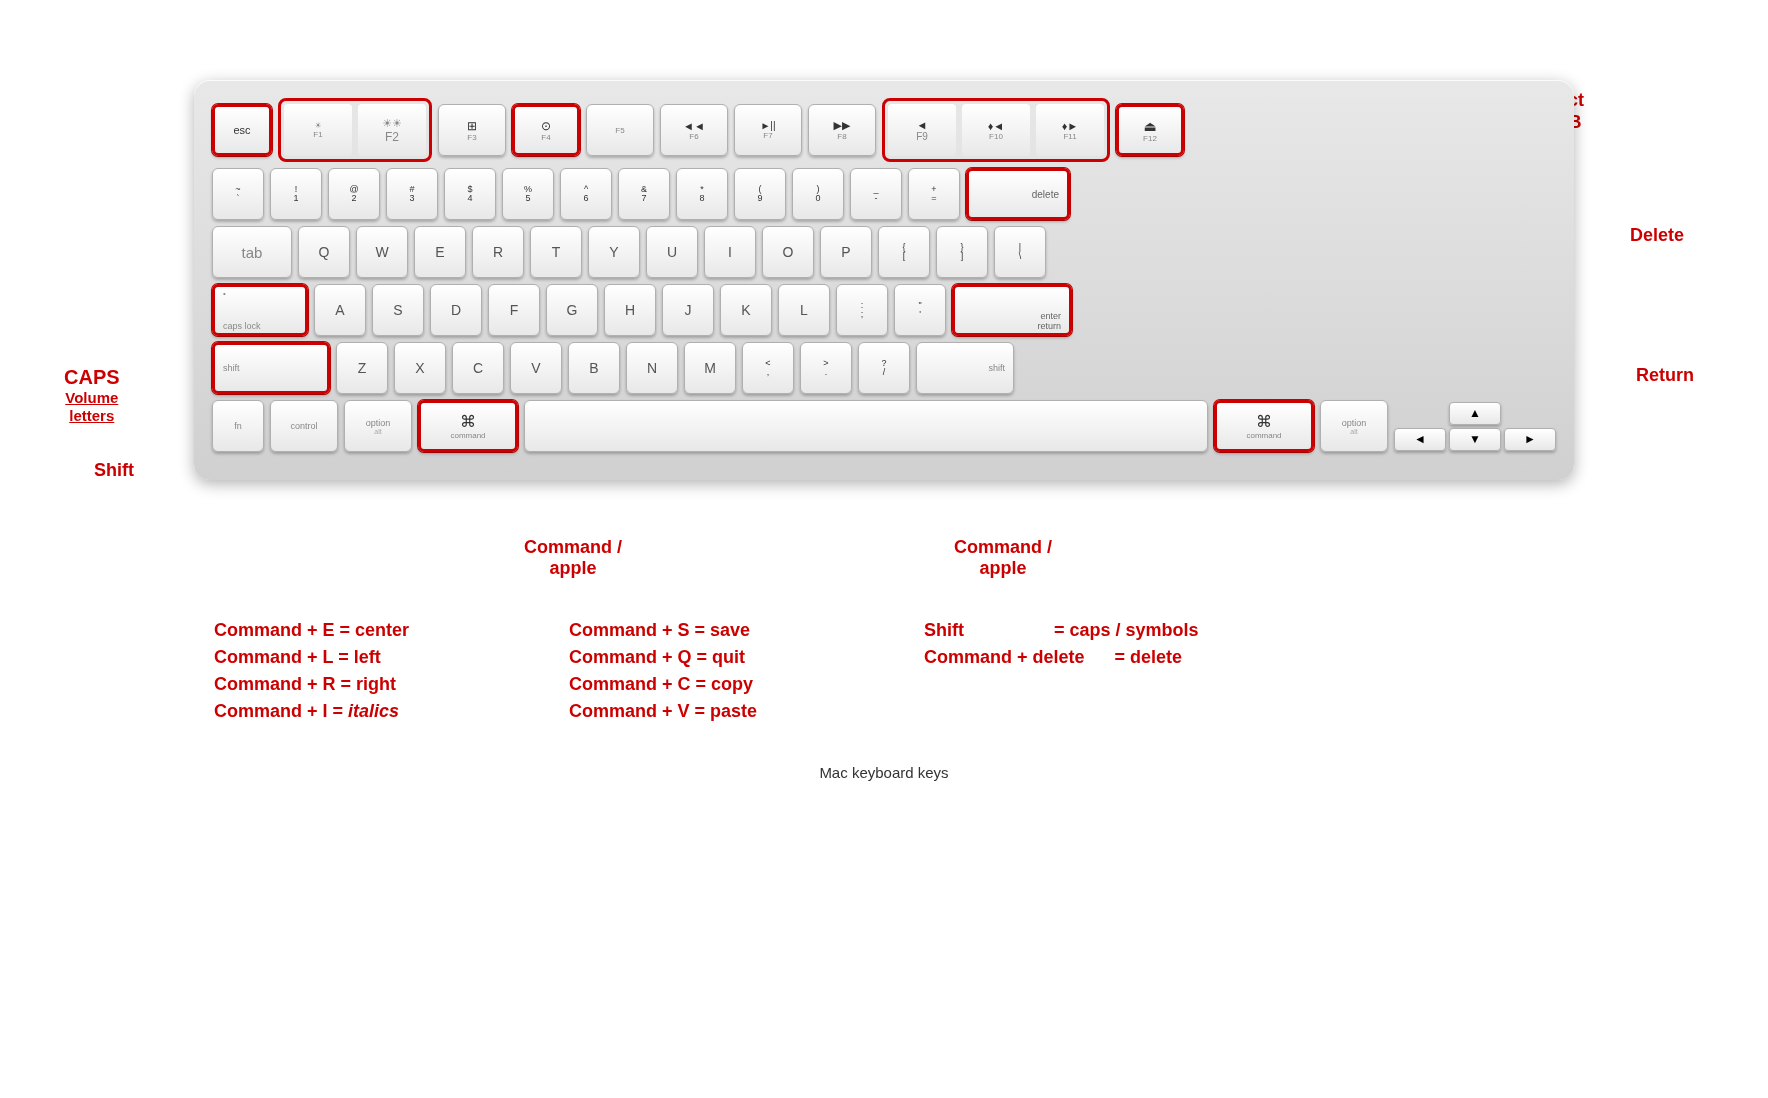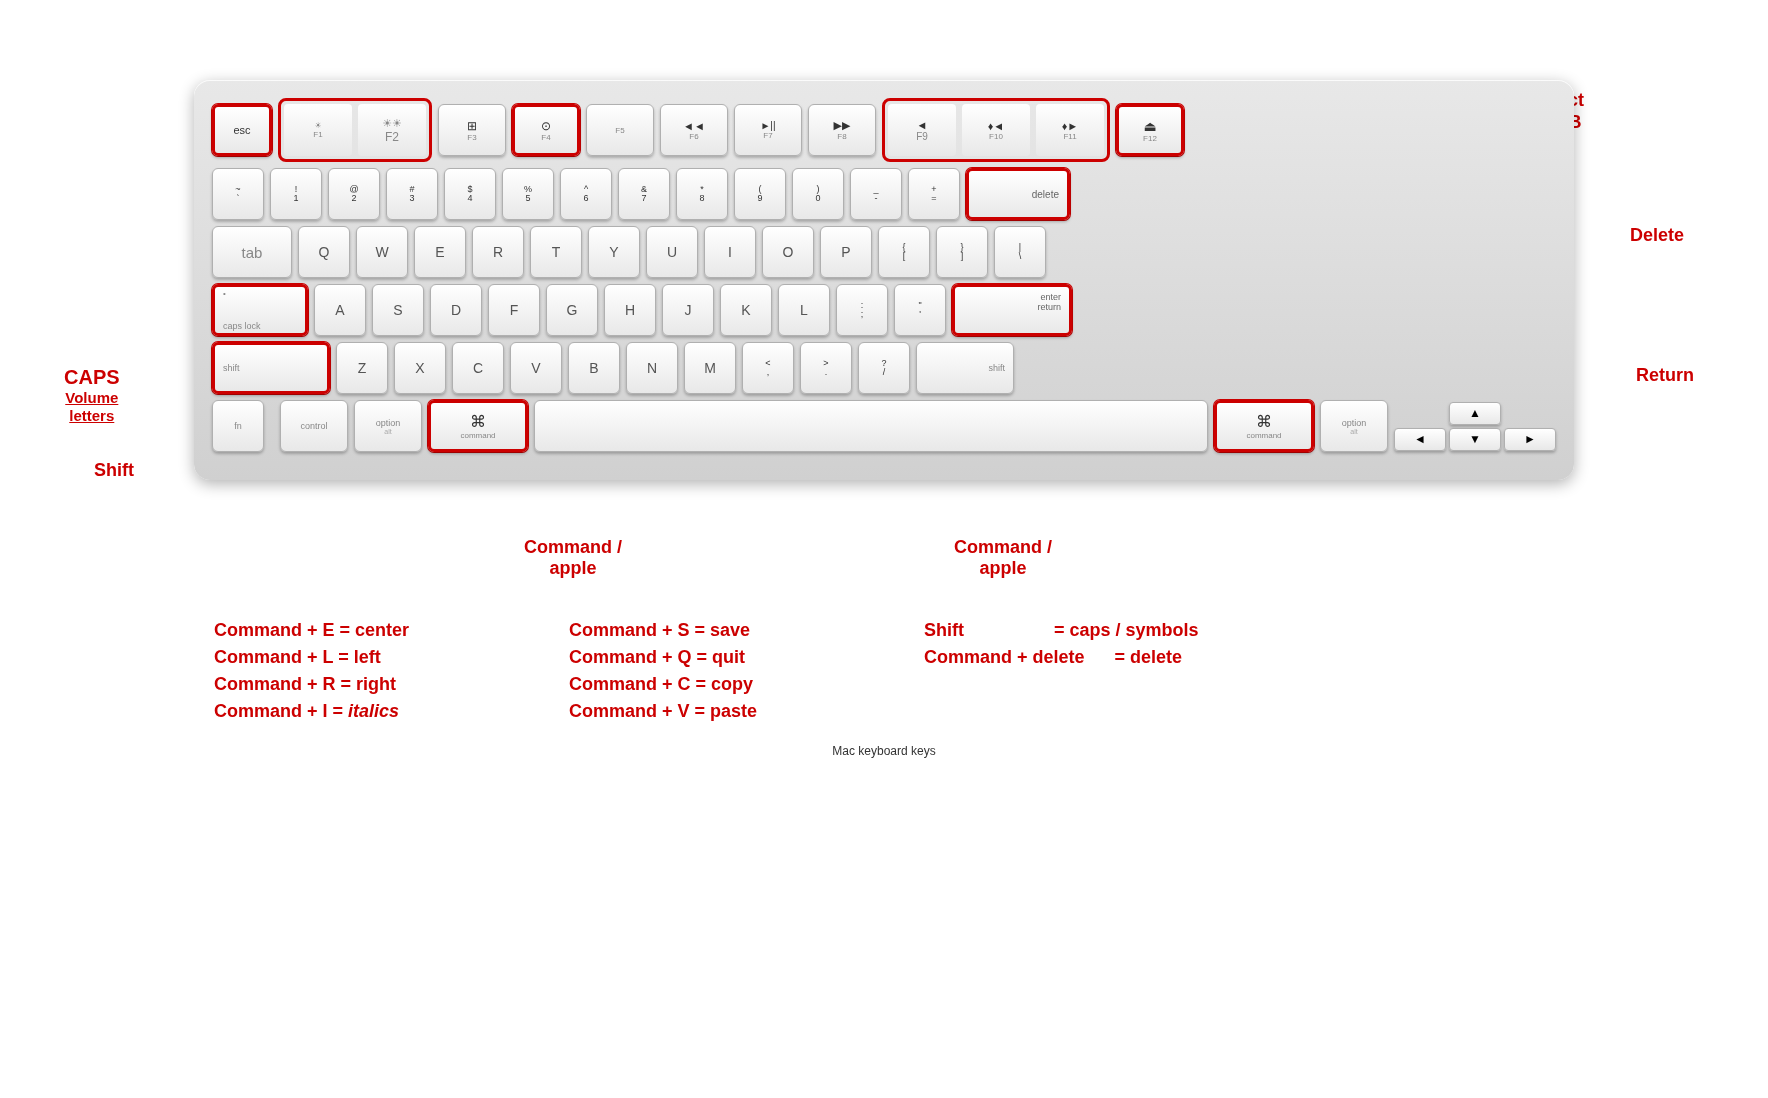--- a/index.html
+++ b/index.html
@@ -85,21 +85,21 @@
     .key-esc { min-width: 60px; }
     .key-f { min-width: 68px; }
     .key-tab { min-width: 80px; }
     .key-caps { min-width: 96px; }
     .key-shift-l { min-width: 118px; }
     .key-shift-r { min-width: 98px; }
     .key-delete { min-width: 104px; }
     .key-return { min-width: 120px; }
     .key-space { flex: 1; min-width: 400px; }
     .key-command { min-width: 100px; }
-    .key-control { min-width: 68px; margin-left: 10px; }
+    .key-control { min-width: 68px; }
     .key-option { min-width: 68px; }
 
     
     .key .fn-icon {
       font-size: 11px;
     }
 
     
     .annotation {
       position: absolute;
@@ -197,22 +197,22 @@
       white-space: nowrap;
     }
 
     .shortcut-line em {
       font-style: italic;
     }
 
     .caption {
       text-align: center;
       color: #333;
-      font-size: 12px;
-      margin-top: 16px;
+      font-size: 15px;
+      margin-top: 36px;
     }
 
   </style>
 </head>
 <body>
 
 <div class="page-container">
 
   <div class="keyboard-wrapper">
 
@@ -459,21 +459,21 @@
             <span class="main-label">L</span>
           </div>
         <div class="key">
           <span class="top-label">:</span>
           <span class="bottom-label">;</span>
         </div>
         <div class="key">
           <span class="top-label">"</span>
           <span class="bottom-label">'</span>
         </div>
-        <div class="key key-return highlighted" style="align-items:flex-end; padding-right:8px; justify-content:flex-end; padding-bottom:21px;">
+        <div class="key key-return highlighted" style="align-items:flex-end; padding-right:8px; justify-content:flex-end; padding-bottom:2px;">
           <span style="font-size:9px; color:#666;">enter</span>
           <span style="font-size:9px; color:#666;">return</span>
         </div>
       </div>
 
       <div class="key-row">
         <div class="key key-shift-l highlighted" style="align-items:flex-start; padding-left:8px; justify-content:center;">
           <span style="font-size:9px; color:#888;">shift</span>
         </div>
         <div class="key">

